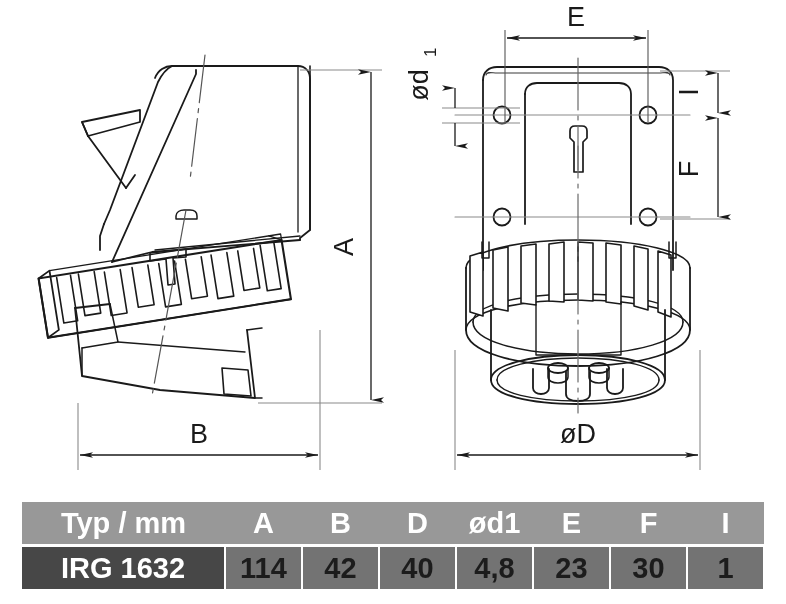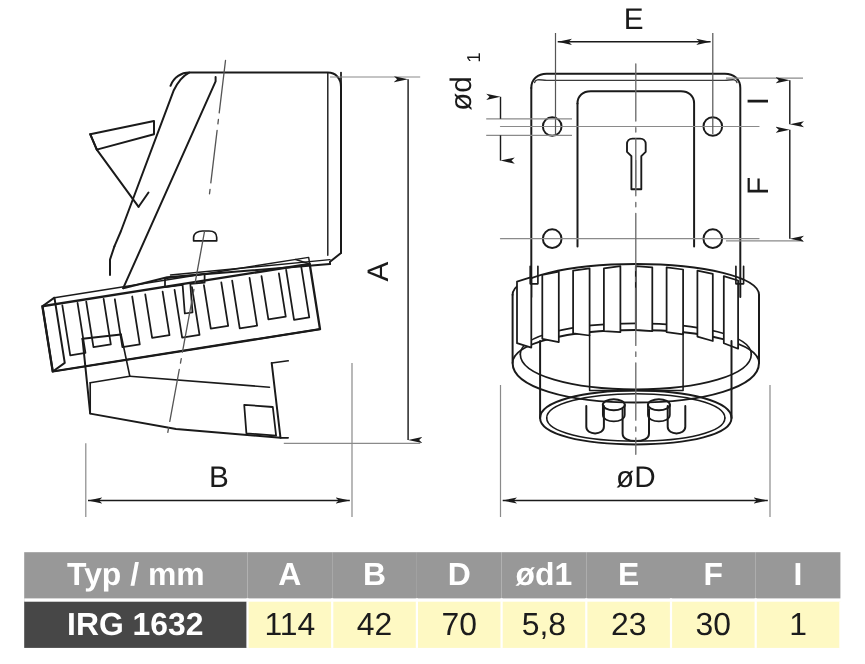--- a/index.html
+++ b/index.html
@@ -57,25 +57,25 @@
   }
   #spec-table thead th {
     background: #989898;
     color: #ffffff;
     border: none;
   }
   #spec-table thead th.col-type {
     text-align: center;
   }
   #spec-table tbody td {
-    background: #fef9c3;
+    background: #737373;
     color: #1c1c1c;
     border-left: 2px solid #ffffff;
     border-right: 2px solid #ffffff;
-    font-weight: normal;
+    font-weight: bold;
   }
   #spec-table tbody td.cell-type {
     background: #474747;
     color: #ffffff;
     font-weight: bold;
     border-left: none;
     text-align: center;
   }
   #spec-table tbody tr {
     border-top: 3px solid #ffffff;
@@ -341,22 +341,22 @@
         <th>E</th>
         <th>F</th>
         <th>I</th>
       </tr>
     </thead>
     <tbody>
       <tr>
         <td class="cell-type">IRG 1632</td>
         <td>114</td>
         <td>42</td>
-        <td>70</td>
-        <td>5,8</td>
+        <td>40</td>
+        <td>4,8</td>
         <td>23</td>
         <td>30</td>
         <td>1</td>
       </tr>
     </tbody>
   </table>
 
 </div>
 
 </body></html>

